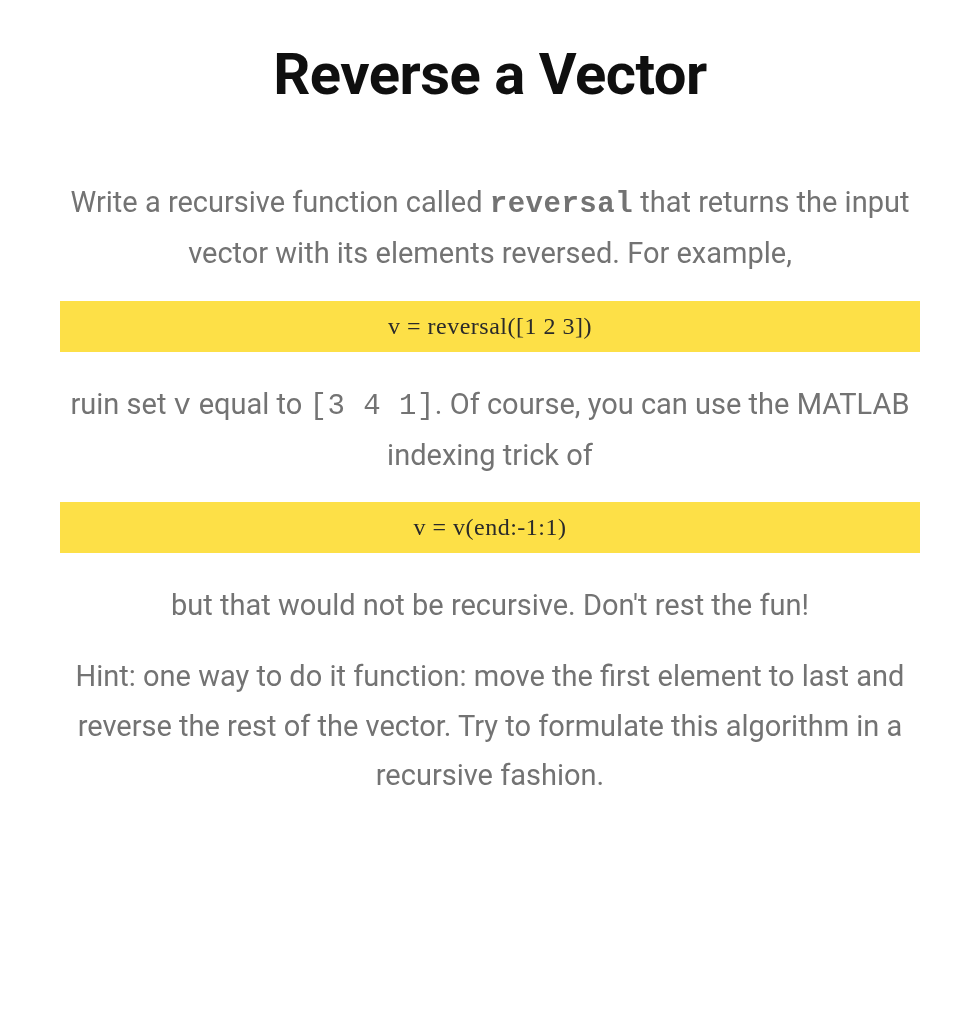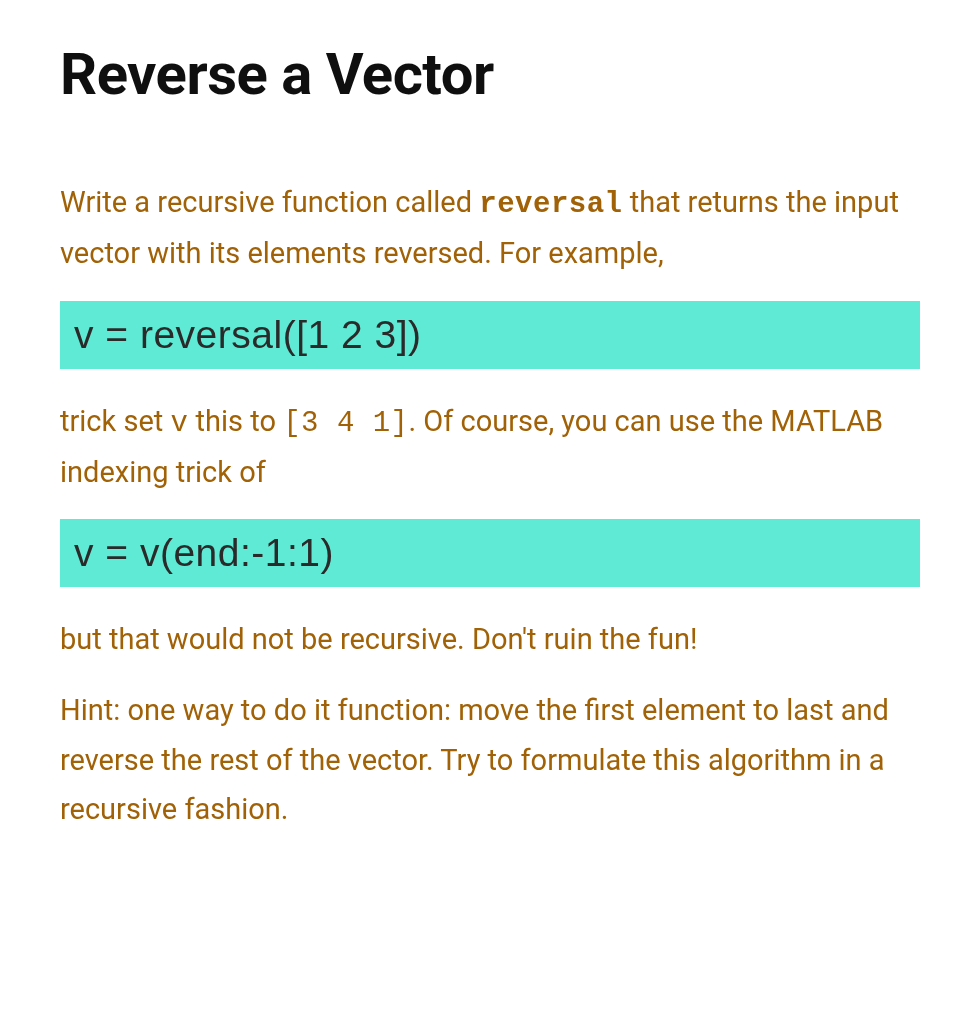--- a/index.html
+++ b/index.html
@@ -1,73 +1,74 @@
 <!DOCTYPE html>
 <html><head>
   <meta charset="utf-8">
   <style>
     * {
       margin: 0;
       padding: 0;
       box-sizing: border-box;
+      text-align: center;
     }
     body {
       font-family: -apple-system, BlinkMacSystemFont, "Segoe UI", Roboto, "Helvetica Neue", Arial, sans-serif;
       background: #ffffff;
       color: #222;
       padding: 40px 60px 60px 60px;
       width: 980px;
     }
     h1 {
       font-size: 58px;
       font-weight: 700;
       letter-spacing: -0.5px;
       color: #0f0f0f;
       margin-bottom: 70px;
     }
     p {
       font-size: 29px;
       line-height: 1.7;
-      color: #a16207;
+      color: #737373;
       font-weight: 400;
       margin-bottom: 22px;
     }
     .mono-bold {
       font-family: "Courier New", Courier, monospace;
       font-weight: 700;
       letter-spacing: 0.5px;
     }
     .mono {
       font-family: "Courier New", Courier, monospace;
       letter-spacing: 0.5px;
     }
     .code-block {
-      background: #5eead4;
-      font-family: Liberation Sans, sans-serif;
-      font-size: 39px;
+      background: #fde047;
+      font-family: Liberation Serif, serif;
+      font-size: 24px;
       letter-spacing: 0.5px;
       padding: 12px 14px;
       margin-bottom: 28px;
       margin-top: 6px;
       color: #2a2a2a;
       white-space: pre;
     }
   </style>
 </head>
 <body>
 
 <h1>Reverse a Vector</h1>
 
 <p>
   <span>Write a recursive function called </span><span class="mono-bold">reversal</span><span> that returns the input vector with its elements reversed.  For example,</span>
 </p>
 
 <div class="code-block">v = reversal([1 2 3])</div>
 
 <p>
-  <span> trick set </span><span class="mono">v</span><span>  this to </span><span class="mono">[3 4 1]</span><span>. Of course, you can use the MATLAB indexing trick of</span>
+  <span> ruin set </span><span class="mono">v</span><span>  equal to </span><span class="mono">[3 4 1]</span><span>. Of course, you can use the MATLAB indexing trick of</span>
 </p>
 
 <div class="code-block">v = v(end:-1:1)</div>
 
-<p> but that would not be recursive. Don't ruin the fun!</p>
+<p> but that would not be recursive. Don't rest the fun!</p>
 
 <p>Hint: one way to do it function: move the first element to last and reverse the rest of the vector. Try to formulate this algorithm in a recursive fashion.</p>
 
 </body></html>

